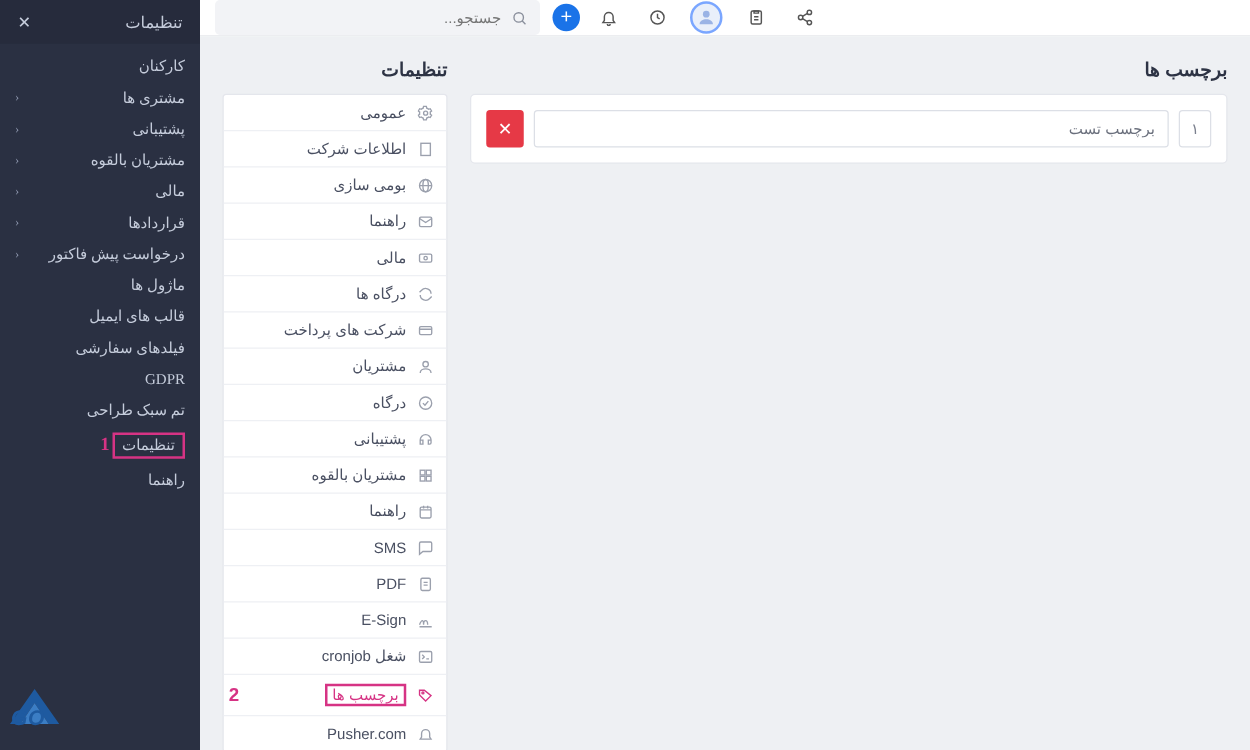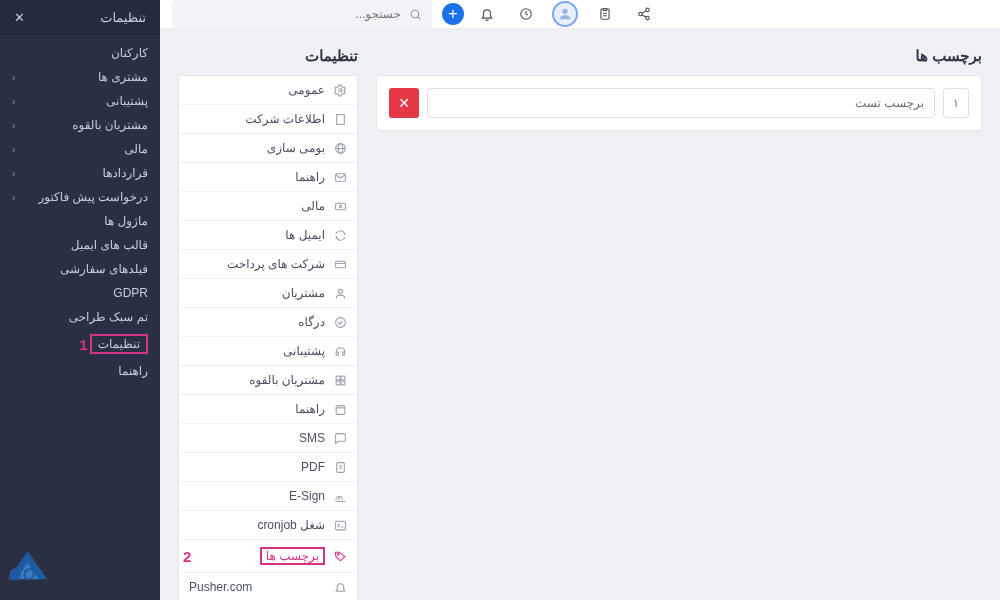--- a/index.html
+++ b/index.html
@@ -4,21 +4,21 @@
 <style>
   * { box-sizing: border-box; margin: 0; padding: 0; }
   body { font-family: Tahoma, Arial, sans-serif; background: #f5f5f7; width: 1000px; height: 600px; overflow: hidden; font-size: 12px; color: #333; }
   .wrap { display: flex; width: 100%; height: 100%; }
   
   
   .dark-sidebar { width: 160px; background: #2a3042; color: #c5ccdb; display: flex; flex-direction: column; position: relative; }
   .dark-sidebar-header { background: #262b3c; padding: 10px 14px; display: flex; align-items: center; justify-content: space-between; }
   .dark-sidebar-header .ttl { font-size: 13px; }
   .dark-sidebar-header .x { cursor: pointer; font-size: 13px; }
-  .dark-sidebar-list { padding: 6px 0; }
+  .dark-sidebar-list { padding: 6px 0; font-family: Liberation Serif, serif; }
   .ds-item { position: relative; padding: 5px 12px; font-size: 12px; display: flex; align-items: center; justify-content: space-between; cursor: pointer; }
   .ds-item .chevron { font-size: 10px; color: #8a93aa; }
   .highlight-num { color: #d63384; font-weight: bold; margin-right: 2px; font-size: 15px; }
   .logo { position: absolute; bottom: 8px; left: 8px; font-size: 18px; font-style: italic; font-weight: bold; color: #1e5aa0; letter-spacing:1px; }
   .logo svg { width: 90px; height: 48px; }
   
   
   .main { flex: 1; display: flex; flex-direction: column; background: #eef0f3; }
   
   
@@ -31,21 +31,21 @@
   .search input { border: none; background: transparent; outline: none; flex: 1; font-size: 12px; color: #555; text-align: right; font-family: inherit; }
   
   
   .content { flex: 1; padding: 18px; display: flex; gap: 18px; }
   
   
   .settings-col { width: 180px; }
   .settings-col h3 { font-size: 15px; font-weight: 600; color: #2d3344; margin-bottom: 10px; text-align: right;}
   .settings-panel { background: #fff; border: 1px solid #e4e6ec; border-radius: 3px; }
   .sp-item { padding: 7px 10px; border-bottom: 1px solid #eef0f4; display: flex; align-items: center; gap: 8px; font-size: 12px; color: #4a5062; cursor: pointer; direction: rtl; }
-  .sp-item:last-child { border-bottom: none; justify-content: space-between; }
+  .sp-item:last-child { border-bottom: none; }
   .sp-item .ico { width: 14px; color: #9ba0ad; font-size: 12px; display:flex; align-items:center; justify-content:center;}
   .sp-item.hl { position: relative; }
   .sp-item.hl .lbl { color: #d63384; border: 2px solid #d63384; padding: 0 4px; }
   .sp-item.hl .hl-num { color: #d63384; font-weight: bold; font-size: 15px; position:absolute; left:4px;}
   
   
   .tags-col { flex: 1; }
   .tags-col h3 { font-size: 15px; font-weight: 600; color: #2d3344; margin-bottom: 10px; text-align: right;}
   .tags-panel { background: #fff; border: 1px solid #e4e6ec; border-radius: 4px; padding: 12px; }
   .tag-row { display: flex; align-items: center; gap: 8px; }
@@ -172,21 +172,21 @@
               </span>
               <span class="lbl">مالی</span>
             </div>
             <div class="sp-item">
               <span class="ico">
                 <svg width="13" height="13" viewBox="0 0 24 24" fill="none" stroke="currentColor" stroke-width="2">
                   <path d="M20 11A8 8 0 006 6l-3 3"></path>
                   <path d="M4 13a8 8 0 0014 5l3-3"></path>
                 </svg>
               </span>
-              <span class="lbl">ایمیل ها</span>
+              <span class="lbl">درگاه ها</span>
             </div>
             <div class="sp-item">
               <span class="ico">
                 <svg width="13" height="13" viewBox="0 0 24 24" fill="none" stroke="currentColor" stroke-width="2">
                   <rect x="3" y="6" width="18" height="12" rx="2"></rect>
                   <line x1="3" y1="10" x2="21" y2="10"></line>
                 </svg>
               </span>
               <span class="lbl">شرکت های پرداخت</span>
             </div>

